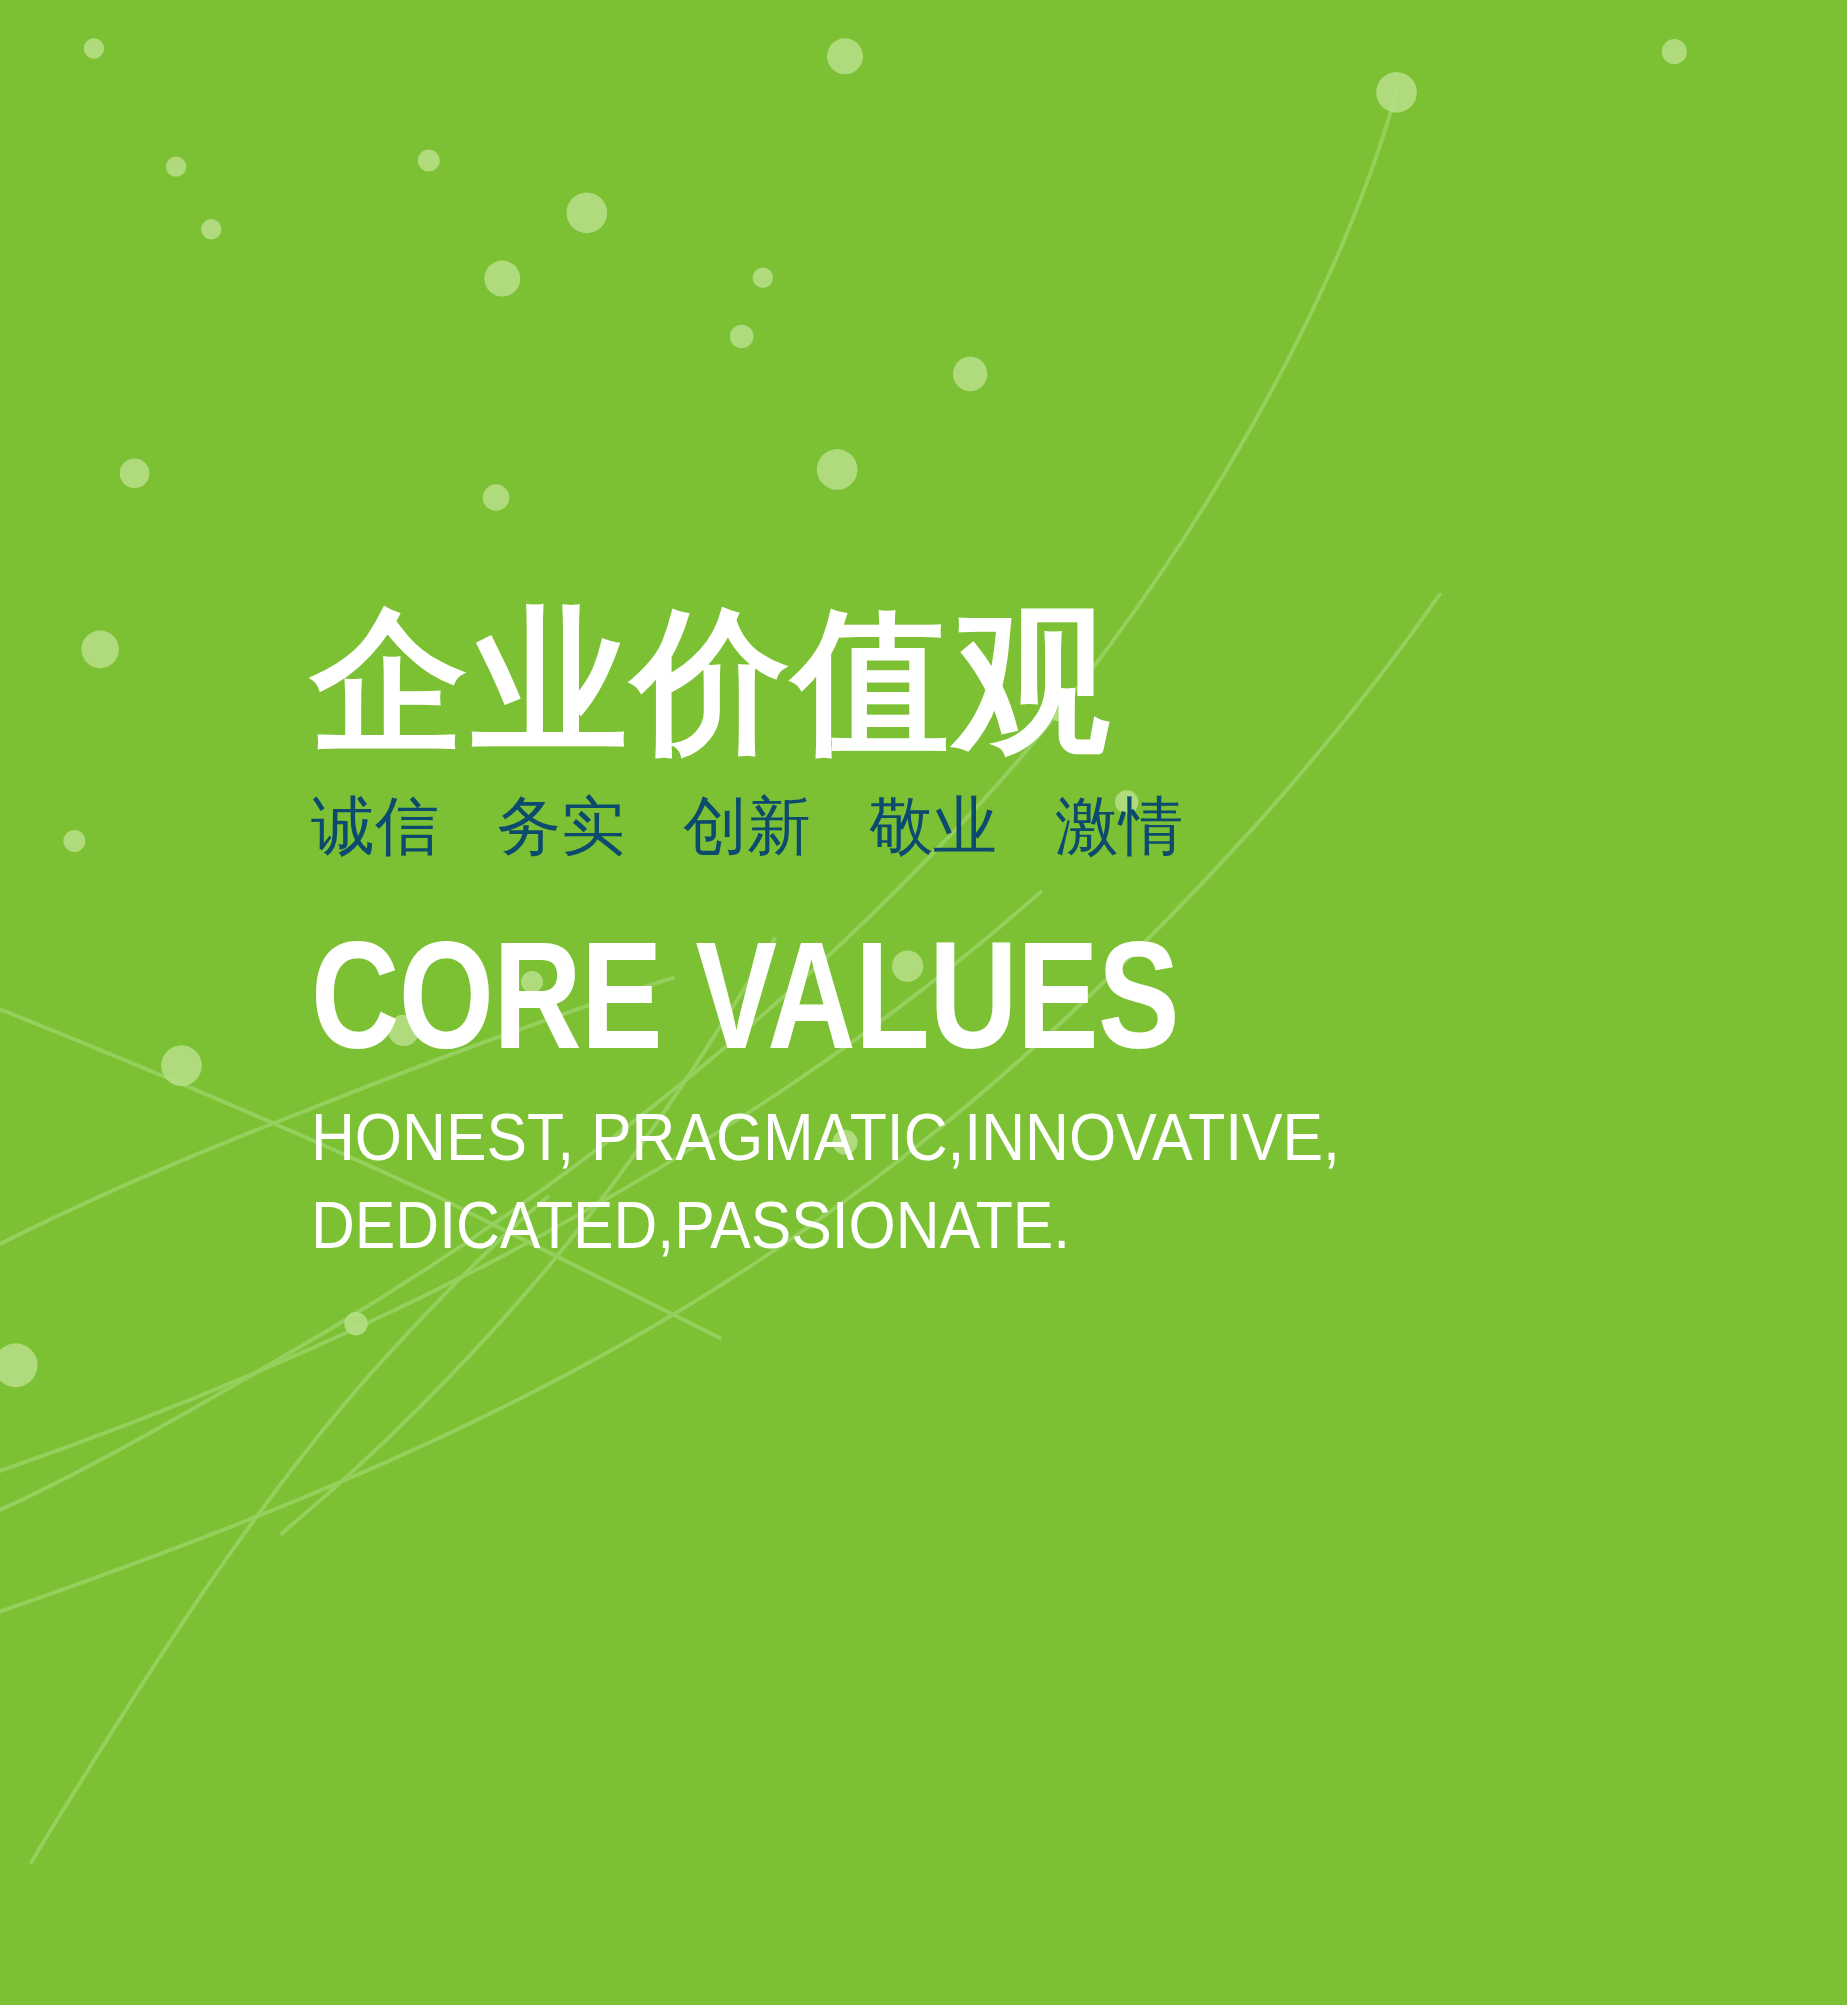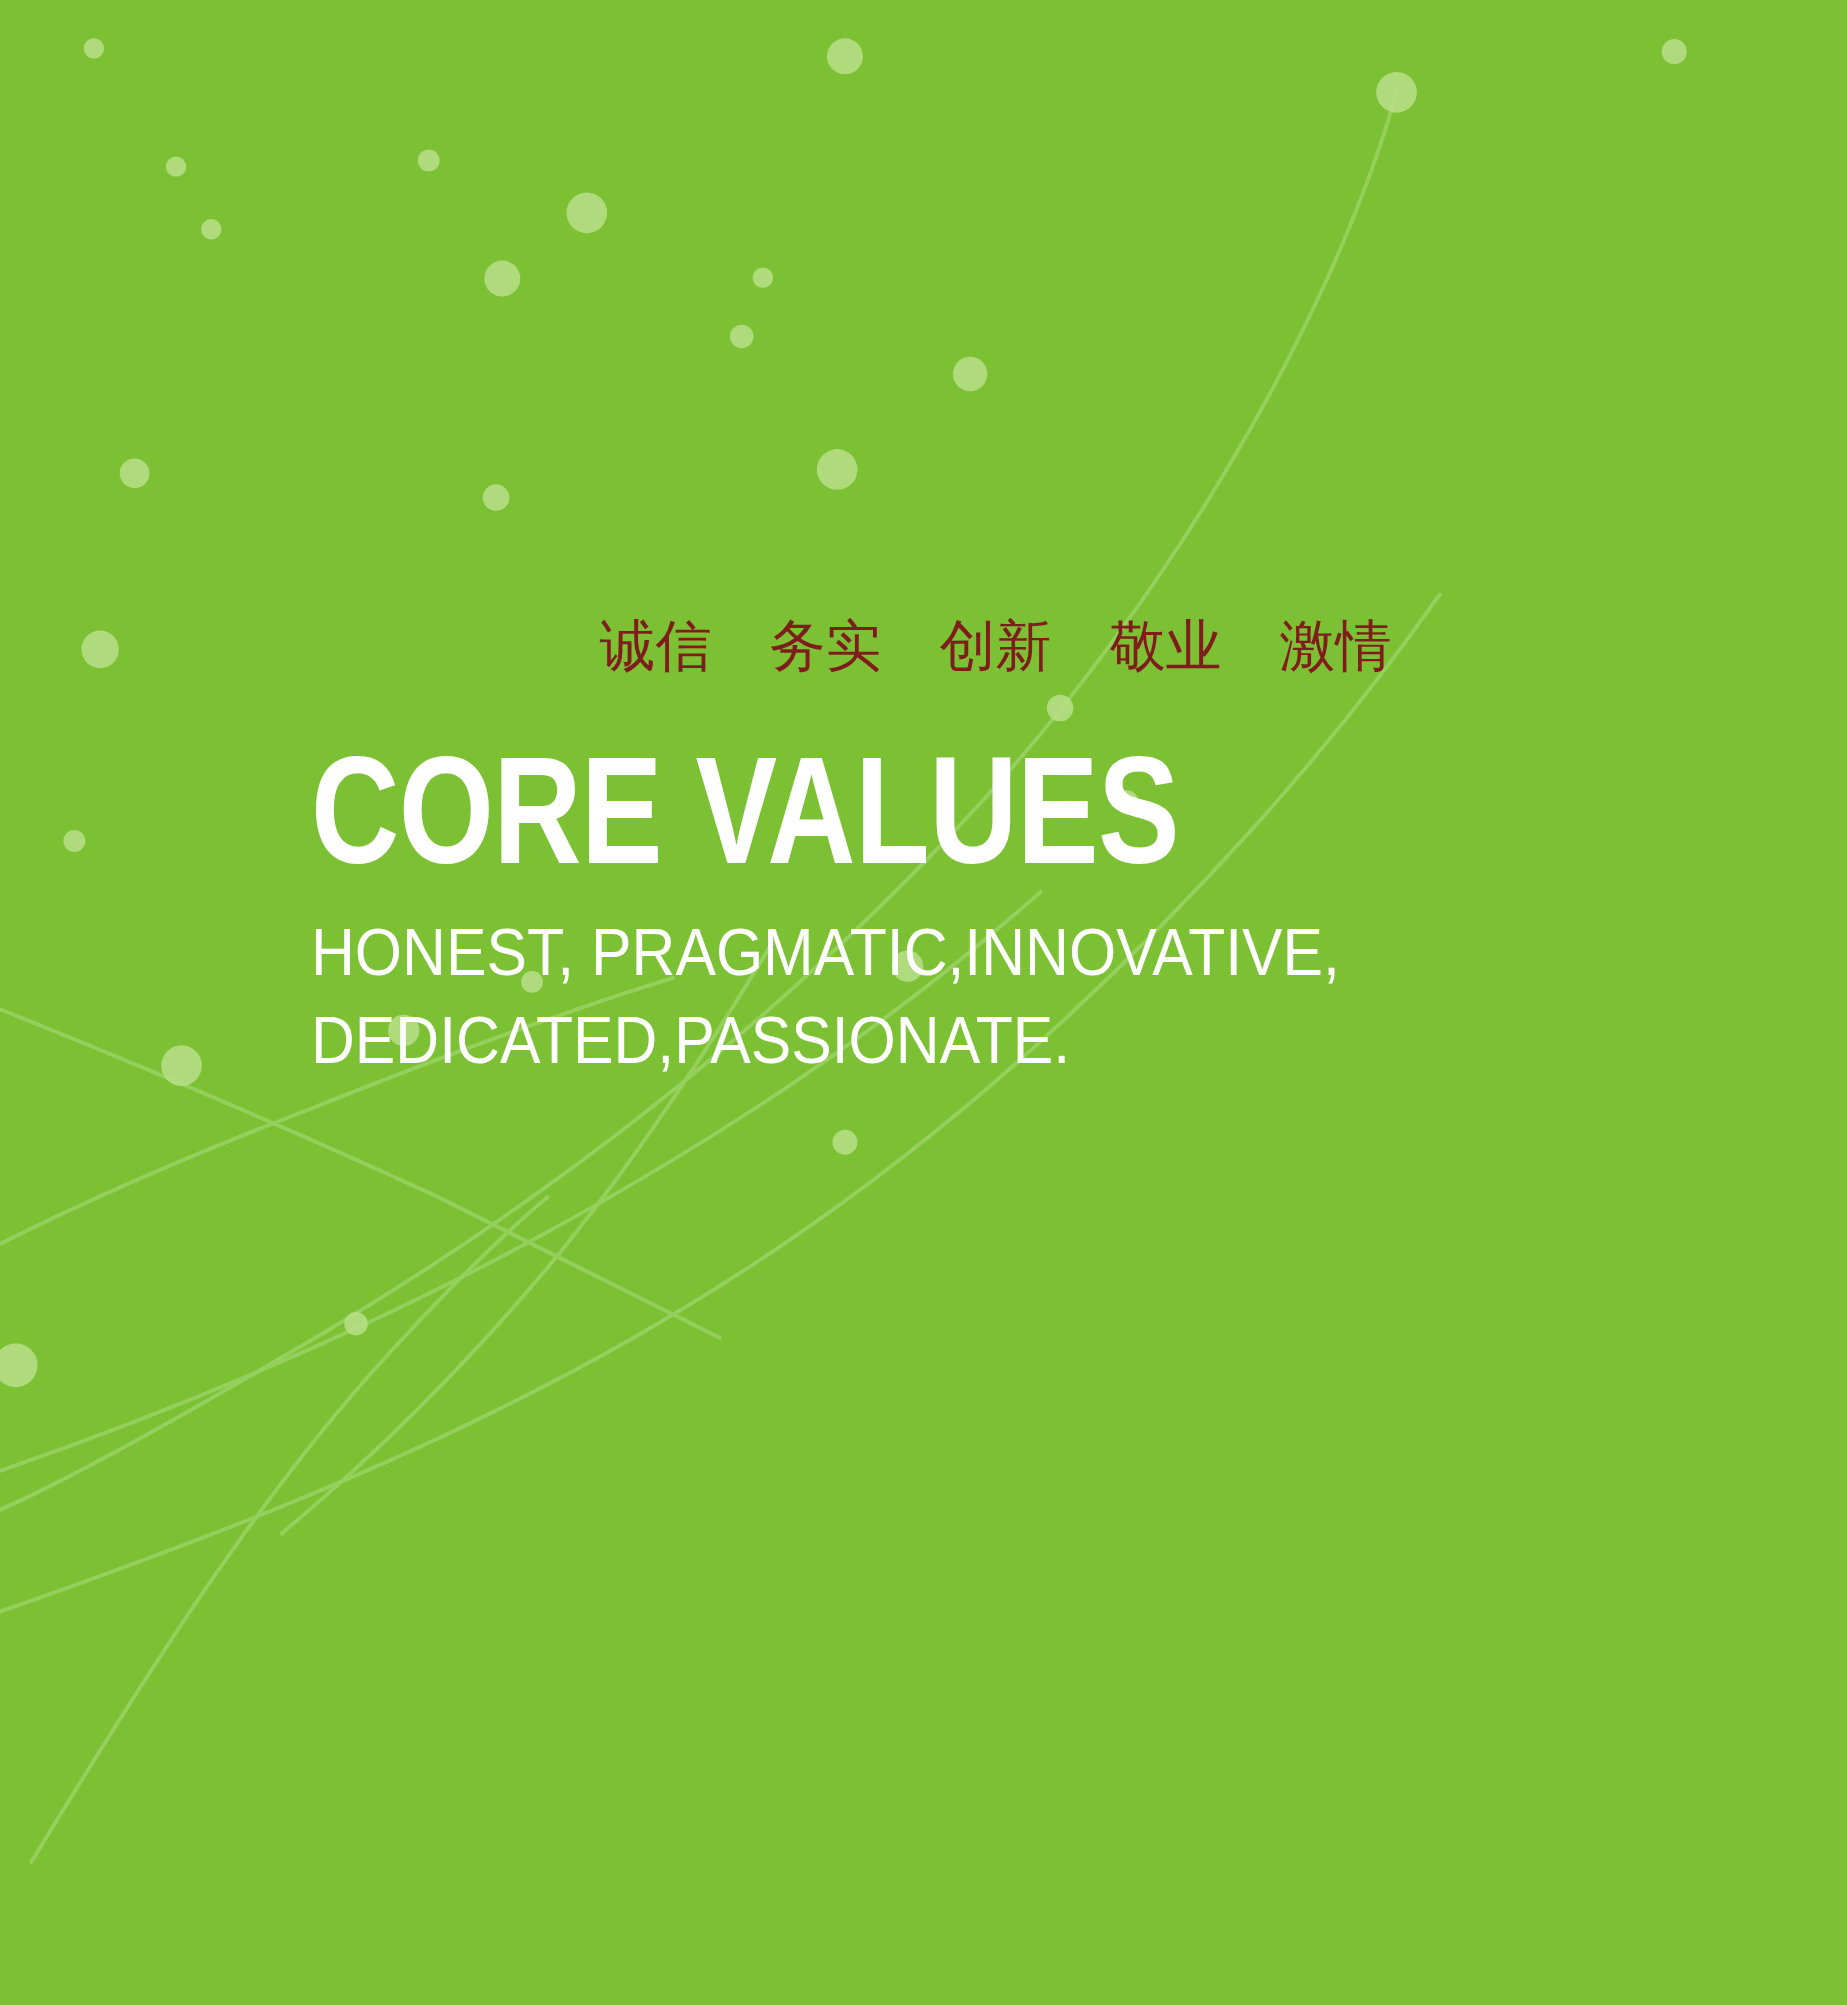--- a/index.html
+++ b/index.html
@@ -45,28 +45,27 @@
     font-size: 156px;
     line-height: 1.12;
     font-weight: 700;
     letter-spacing: 4.7px;
     margin: 0;
     white-space: nowrap;
     font-family: "DejaVu Sans", "Liberation Sans", sans-serif;
   }
 
   .cn-sub {
-    color: #7f1d1d;
-    font-size: 56px;
+    color: #0c4a6e;
+    font-size: 64px;
     line-height: 1.25;
     font-weight: 400;
     margin: 17px 0 0 0;
     white-space: nowrap;
     font-family: "DejaVu Sans", "Liberation Sans", sans-serif;
-    text-align: center;
   }
   .cn-sub .word { display: inline-block; }
   .cn-sub .gap  { display: inline-block; width: 58px; }
 
   .en-title {
     color: #ffffff;
     font-size: 153px;
     line-height: 0.93;
     font-weight: 700;
     letter-spacing: -0.8px;
@@ -130,20 +129,21 @@
         <circle cx="20" cy="1745" r="28"></circle>
         <circle cx="1080" cy="1460" r="16"></circle>
         <circle cx="680" cy="1255" r="14"></circle>
         <circle cx="95" cy="1075" r="14"></circle>
         <circle cx="455" cy="1692" r="15"></circle>
       </g>
   </svg>
 
   <div id="content">
 
+    <h1 class="cn-title">企业价值观</h1>
 
     <p class="cn-sub">
       <span class="word">诚信</span><span class="gap"></span><span class="word">务实</span><span class="gap"></span><span class="word">创新</span><span class="gap"></span><span class="word">敬业</span><span class="gap"></span><span class="word">激情</span>
     </p>
 
     <h2 class="en-title">CORE VALUES</h2>
 
     <p class="en-body">
       <span class="line">HONEST, PRAGMATIC,INNOVATIVE,</span>
       <span class="line">DEDICATED,PASSIONATE.</span>

